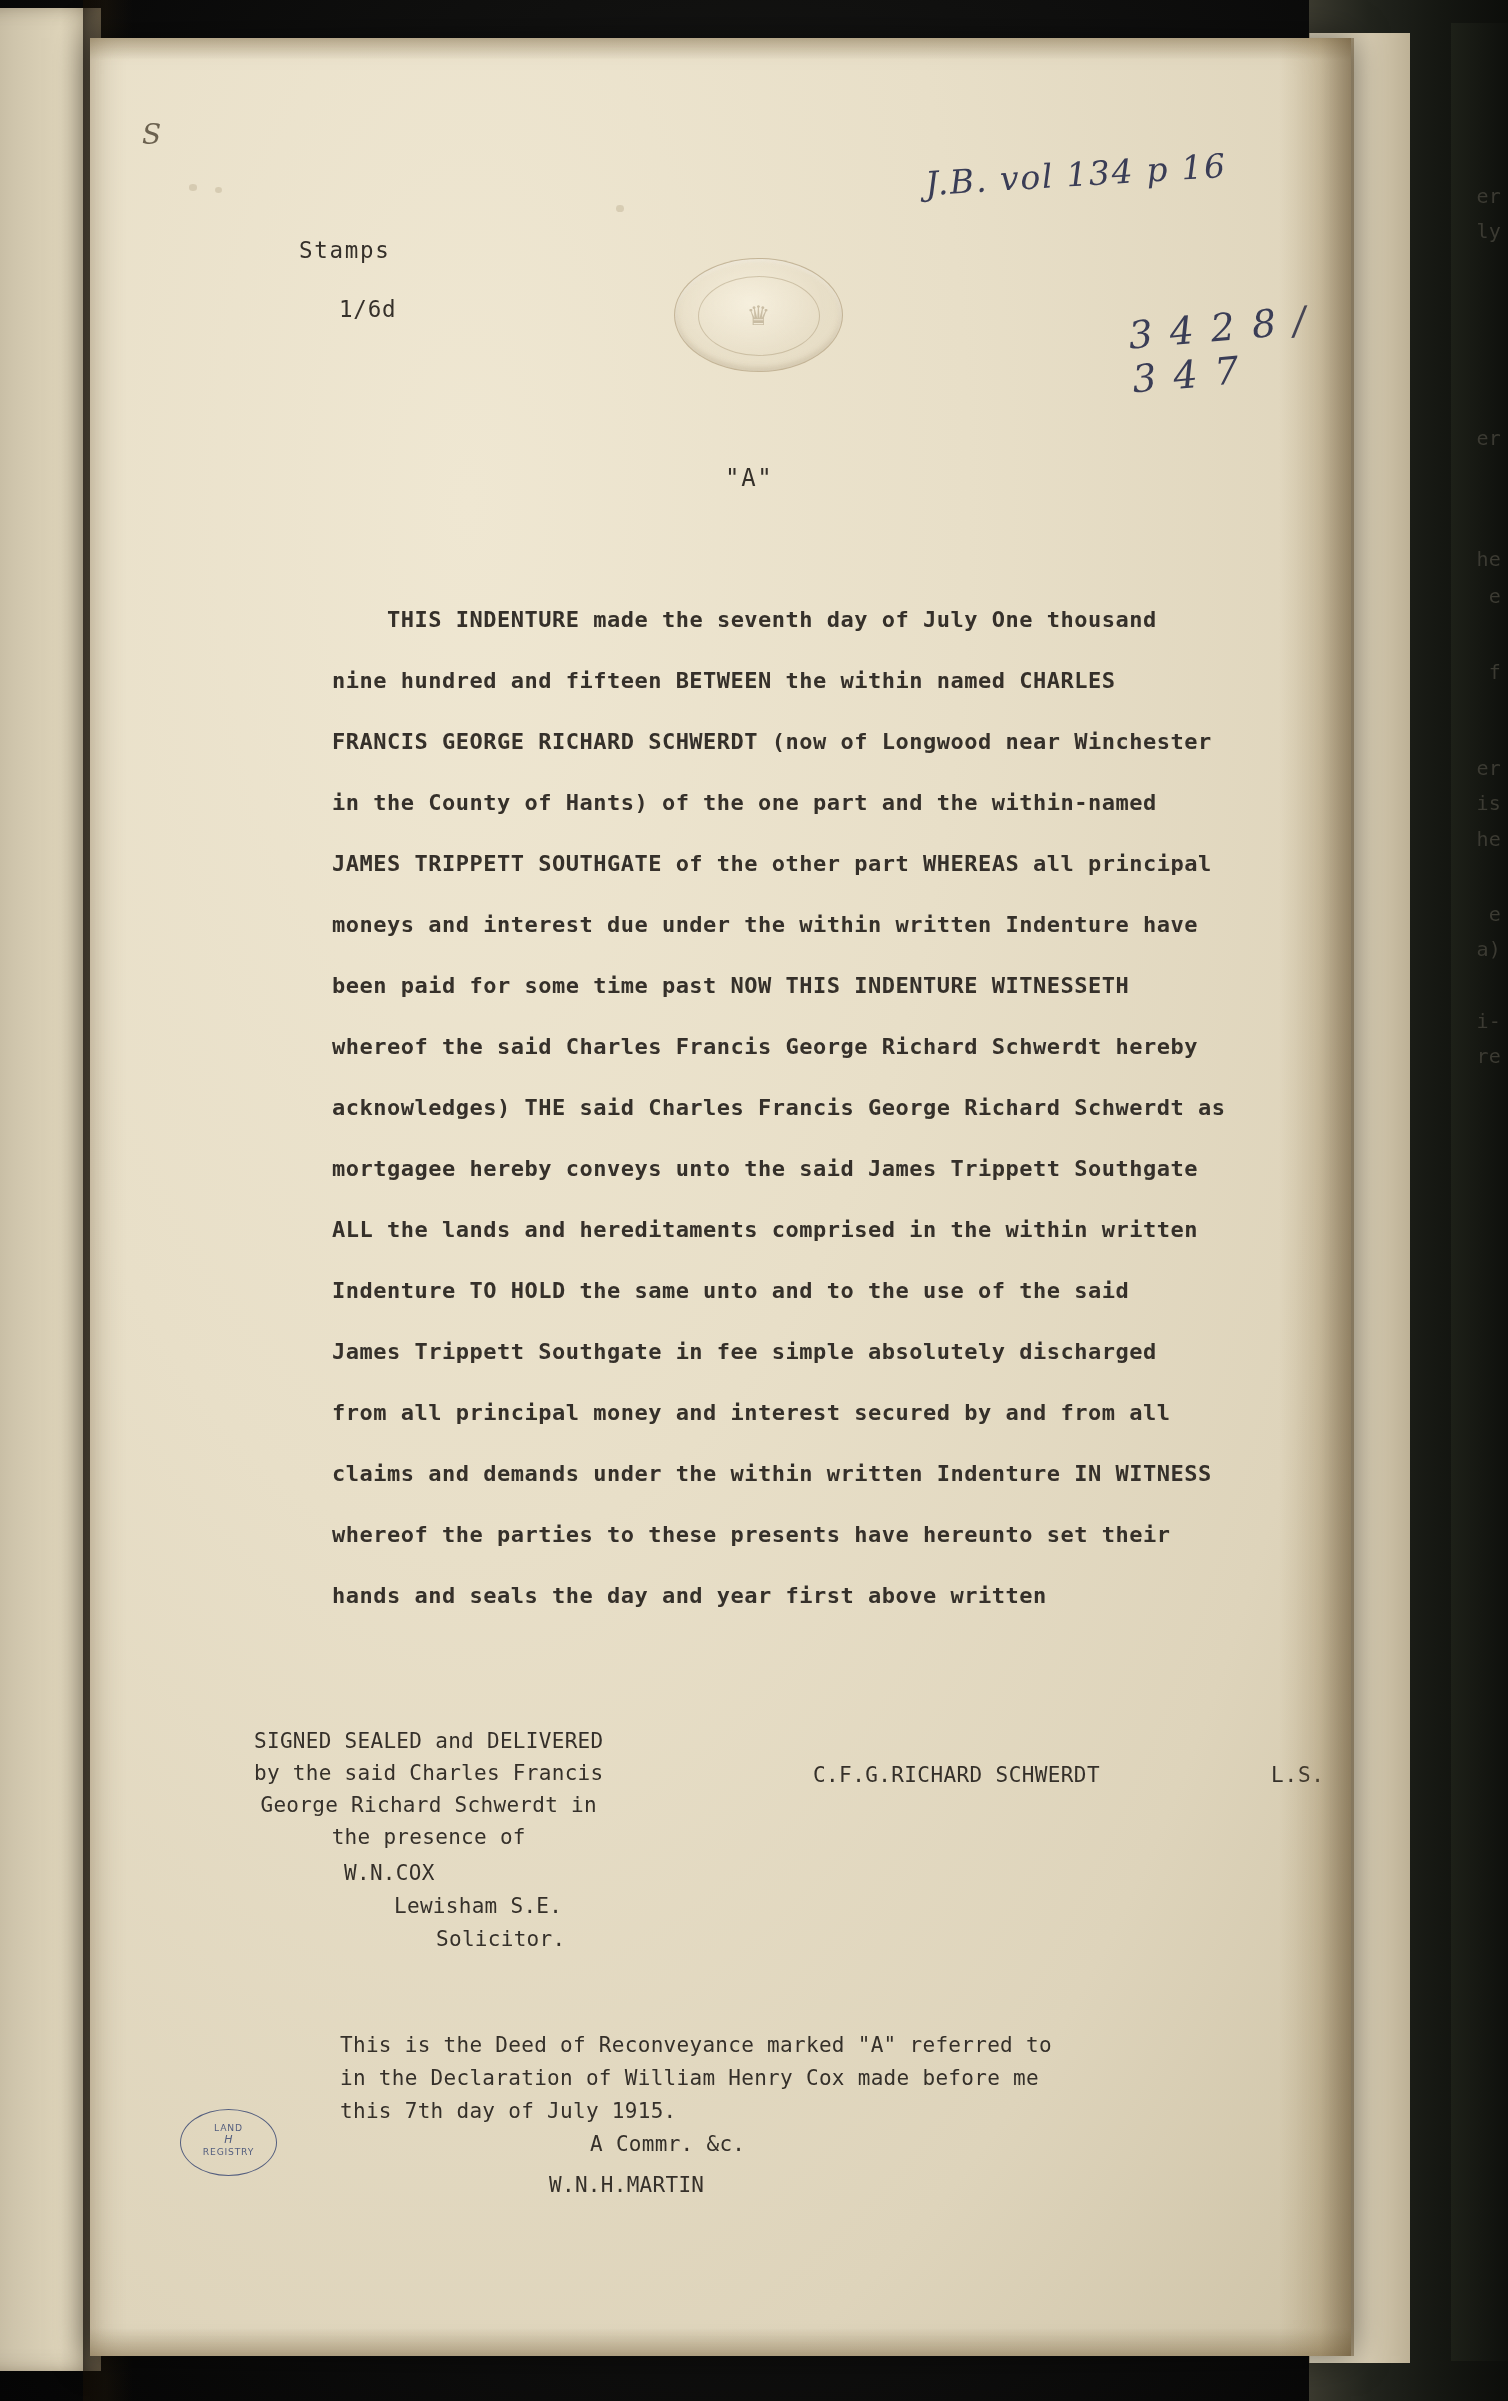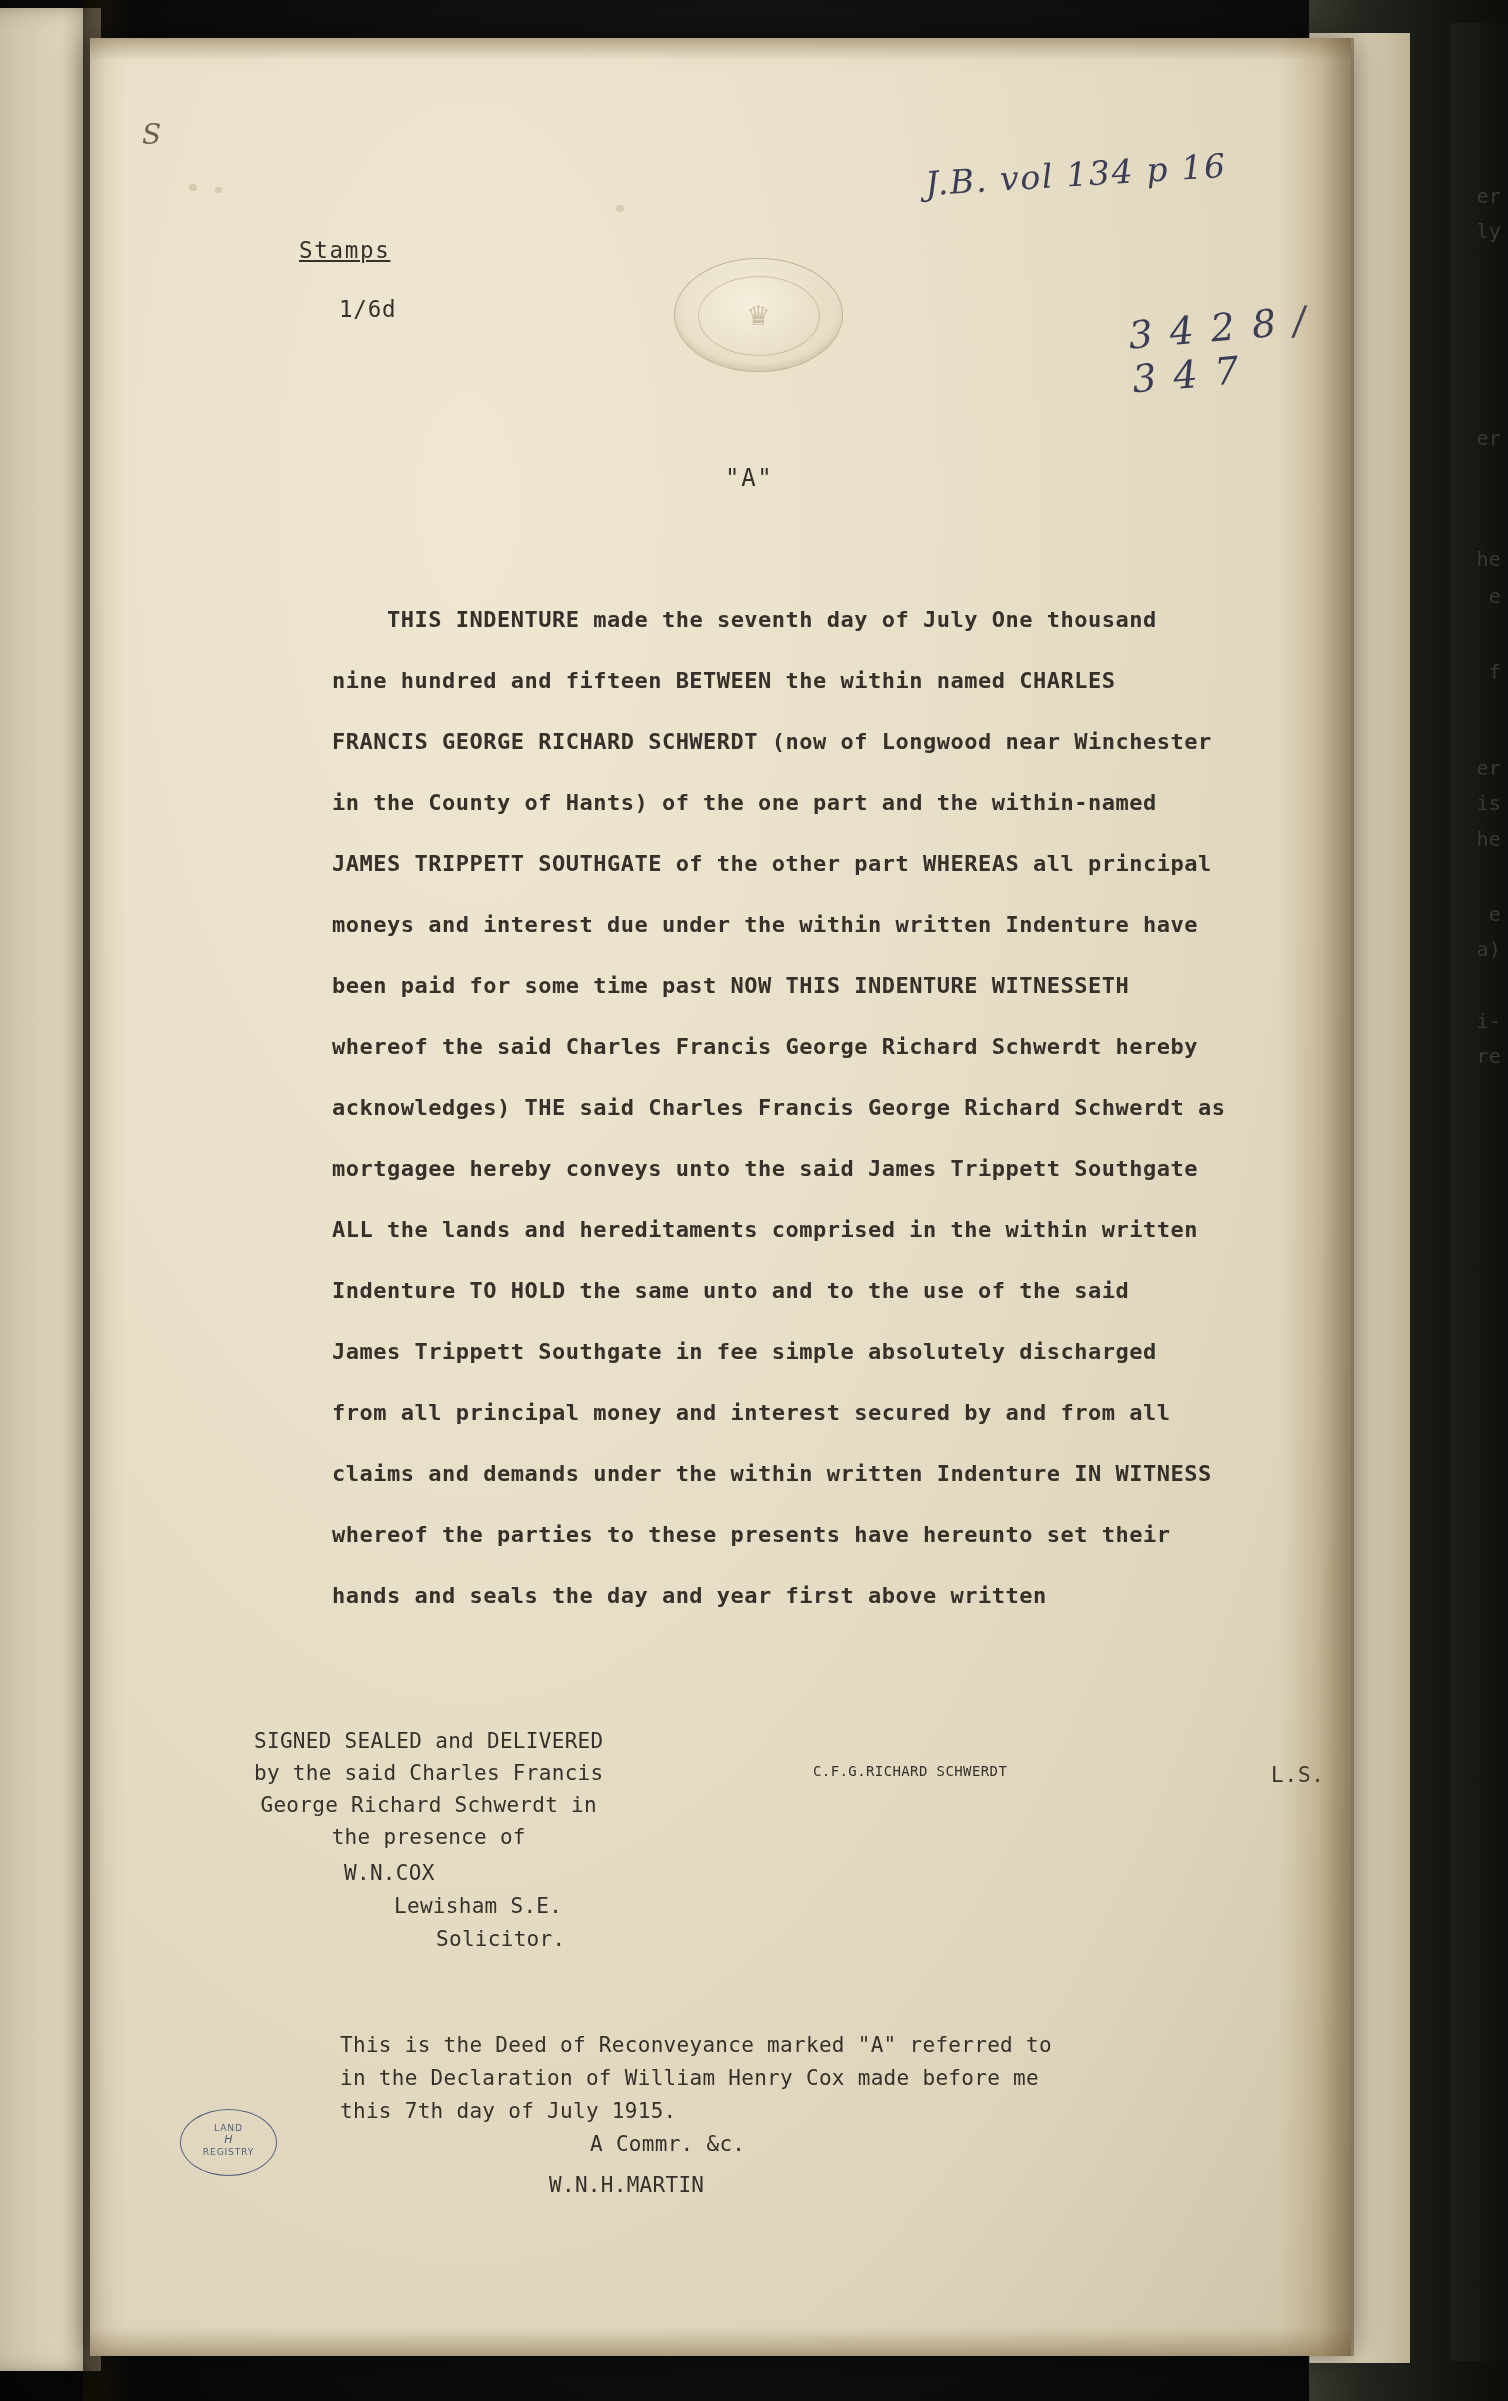--- a/index.html
+++ b/index.html
@@ -138,21 +138,20 @@
     color: #6b614f;
   }
 
   #stamps-block {
     position: absolute;
     left: 209px;
     top: 199px;
   }
   #stamps-title {
     font-size: 22.5px;
-    text-decoration: underline;
     letter-spacing: 1.7px;
   }
   #stamps-value {
     margin-top: 33px;
     margin-left: 40px;
     font-size: 22.5px;
     letter-spacing: 0.8px;
   }
 
   
@@ -240,21 +239,21 @@
     left: 0;
     top: 0;
     font-size: 21px;
     line-height: 32px;
     text-align: center;
   }
   #exec-sig {
     position: absolute;
     left: 559px;
     top: 38px;
-    font-size: 14px;
+    font-size: 21px;
     letter-spacing: 0.4px;
   }
   #exec-ls {
     position: absolute;
     left: 1017px;
     top: 38px;
     font-size: 21px;
     letter-spacing: 0.8px;
   }
   #witness-block {

